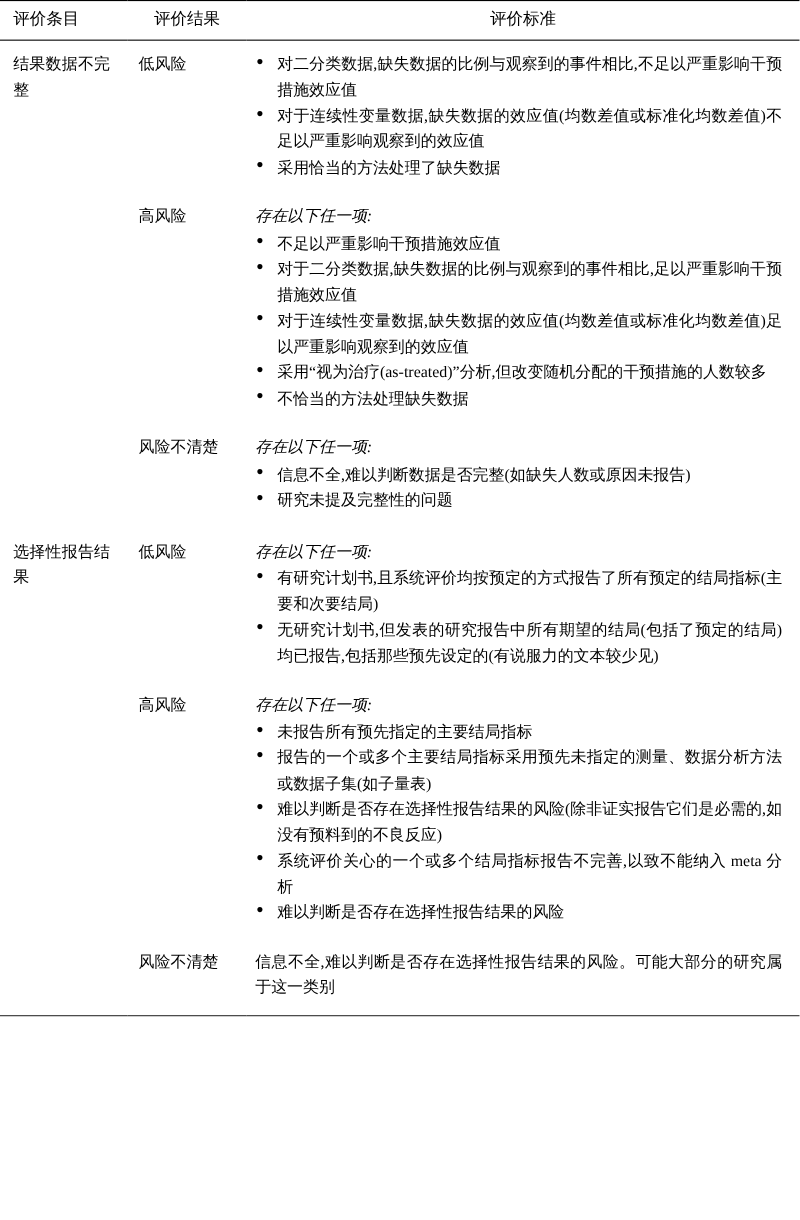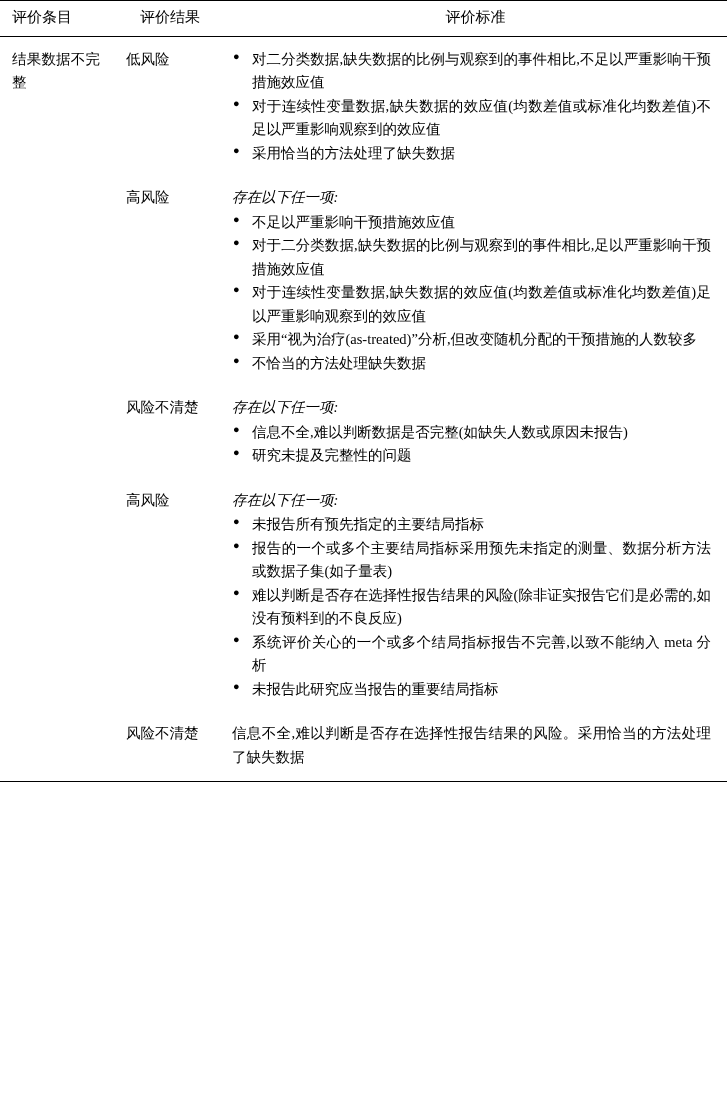--- a/index.html
+++ b/index.html
@@ -158,41 +158,52 @@
         <td class="col-result">风险不清楚</td>
         <td class="col-criteria">
           <p class="lead">存在以下任一项:</p>
           <ul class="bullets">
             <li><span class="dot">●</span><span>信息不全,难以判断数据是否完整(如缺失人数或原因未报告)</span></li>
             <li><span class="dot">●</span><span>研究未提及完整性的问题</span></li>
           </ul>
         </td>
       </tr>
 
+      <tr class="group-start">
+        <td class="col-item">选择性报告结果</td>
+        <td class="col-result">低风险</td>
+        <td class="col-criteria">
+          <p class="lead">存在以下任一项:</p>
+          <ul class="bullets">
+            <li><span class="dot">●</span><span>有研究计划书,且系统评价均按预定的方式报告了所有预定的结局指标(主要和次要结局)</span></li>
+            <li><span class="dot">●</span><span>无研究计划书,但发表的研究报告中所有期望的结局(包括了预定的结局)均已报告,包括那些预先设定的(有说服力的文本较少见)</span></li>
+          </ul>
+        </td>
+      </tr>
 
       <tr>
         <td class="col-item"></td>
         <td class="col-result">高风险</td>
         <td class="col-criteria">
           <p class="lead">存在以下任一项:</p>
           <ul class="bullets">
             <li><span class="dot">●</span><span>未报告所有预先指定的主要结局指标</span></li>
             <li><span class="dot">●</span><span>报告的一个或多个主要结局指标采用预先未指定的测量、数据分析方法或数据子集(如子量表)</span></li>
             <li><span class="dot">●</span><span>难以判断是否存在选择性报告结果的风险(除非证实报告它们是必需的,如没有预料到的不良反应)</span></li>
             <li><span class="dot">●</span><span>系统评价关心的一个或多个结局指标报告不完善,以致不能纳入 meta 分析</span></li>
-            <li><span class="dot">●</span><span>未报告此研究应当报告的重要结局指标</span></li>
+            <li><span class="dot">●</span><span>难以判断是否存在选择性报告结果的风险</span></li>
           </ul>
         </td>
       </tr>
 
       <tr>
         <td class="col-item"></td>
         <td class="col-result">风险不清楚</td>
         <td class="col-criteria plain-para">
-          <p>信息不全,难以判断是否存在选择性报告结果的风险。采用恰当的方法处理了缺失数据</p>
+          <p>信息不全,难以判断是否存在选择性报告结果的风险。可能大部分的研究属于这一类别</p>
         </td>
       </tr>
 
       <tr class="spacer-row rule-bottom">
         <td></td>
         <td></td>
         <td></td>
       </tr>
 
     </tbody>

